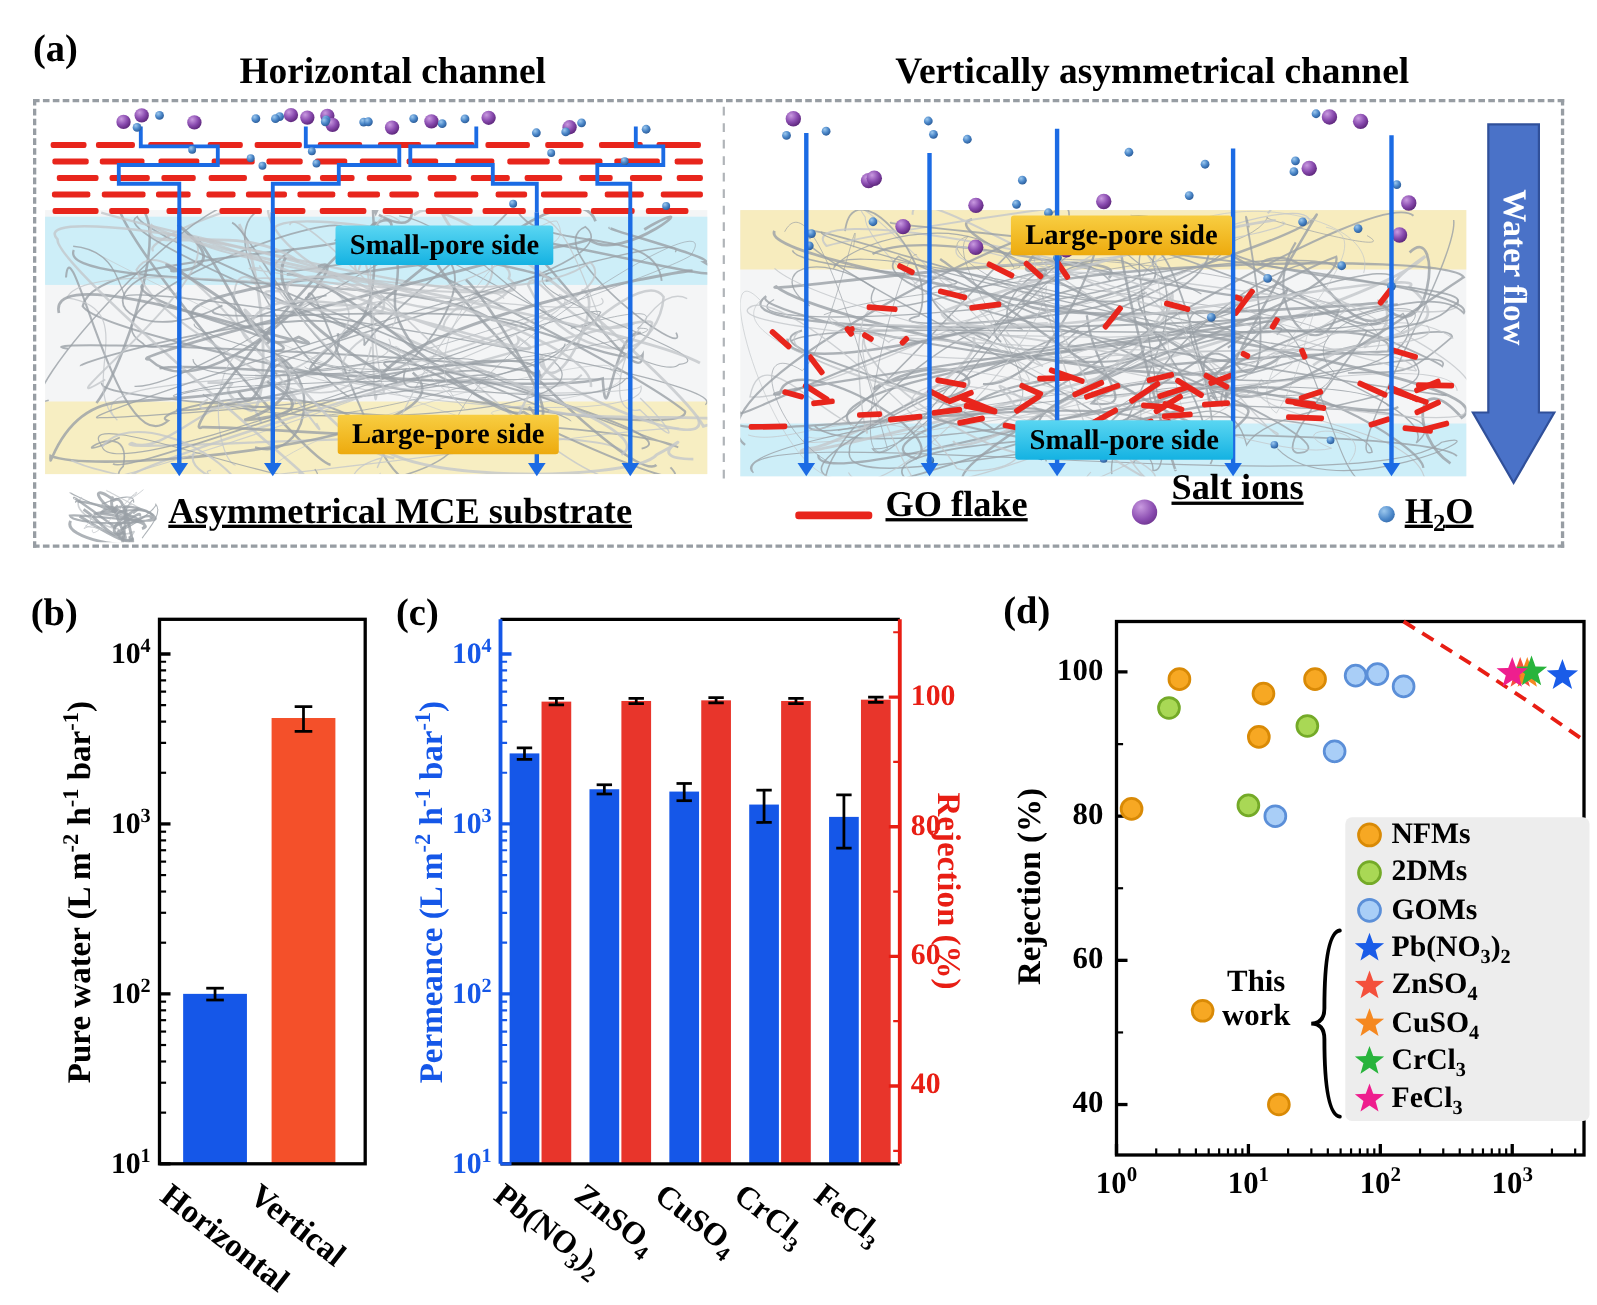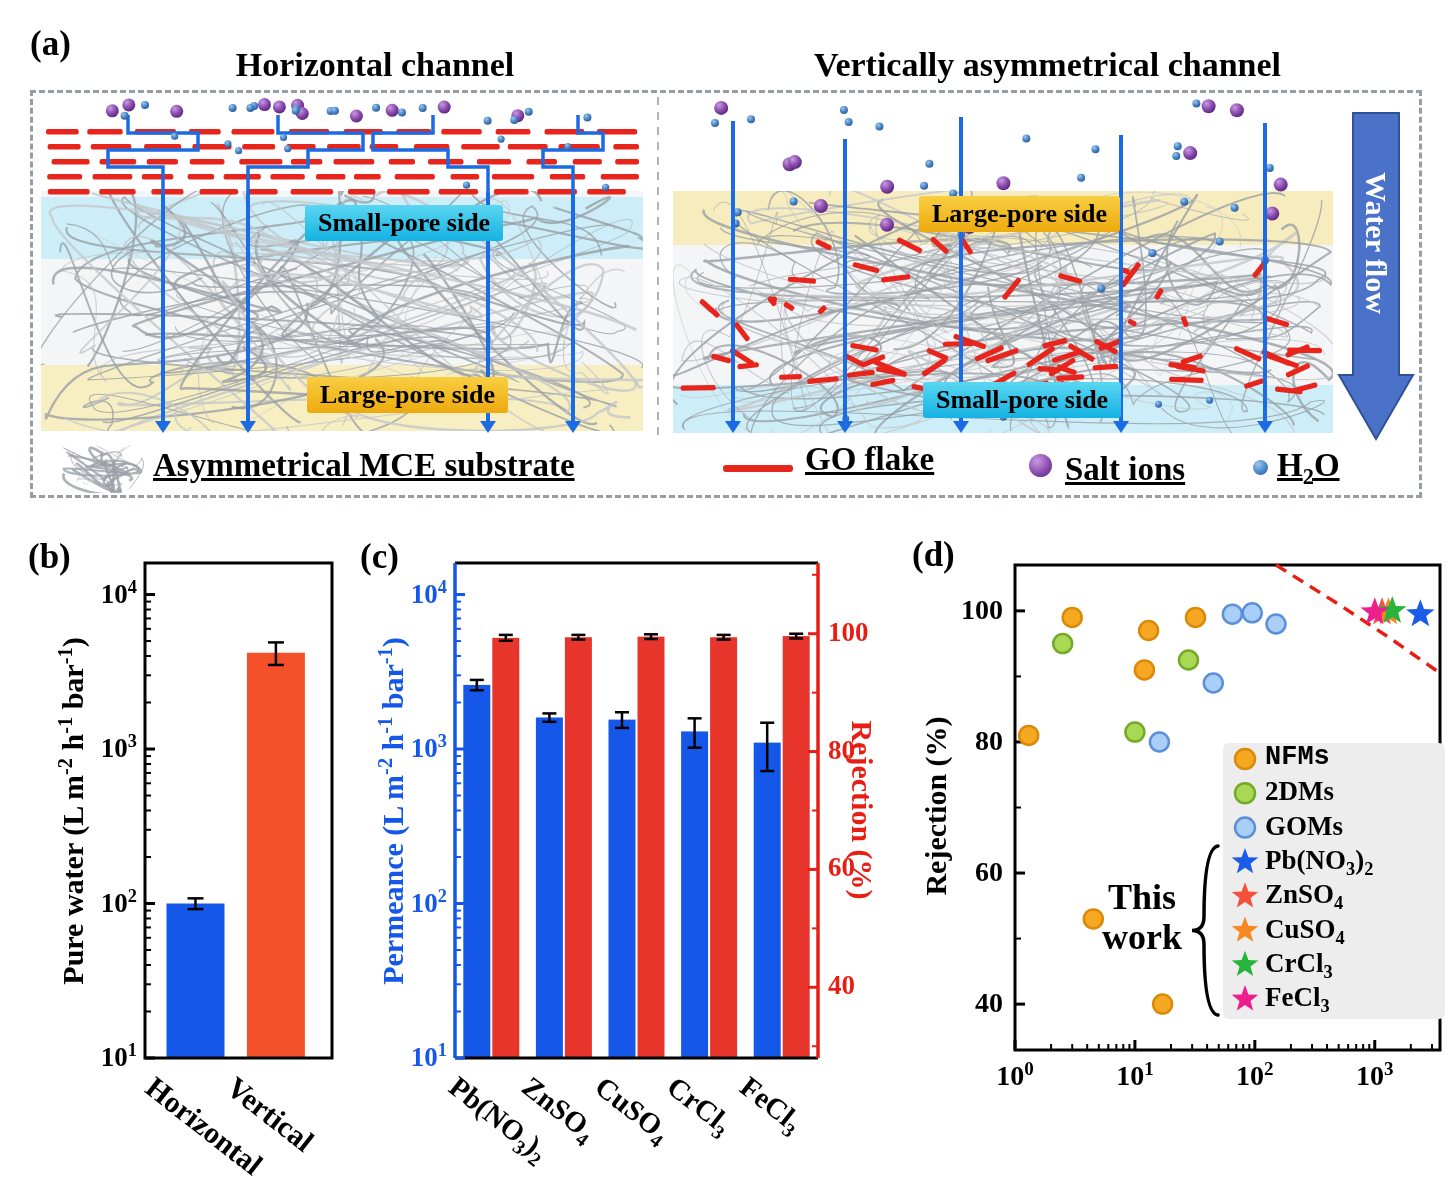--- a/index.html
+++ b/index.html
@@ -20,31 +20,31 @@
   #chart-b{position:absolute;left:20px;top:525px;width:360px;height:661px;}
   #chart-c{position:absolute;left:352px;top:525px;width:512px;height:661px;}
   #chart-d{position:absolute;left:898px;top:525px;width:554px;height:661px;}
   .chart svg{position:absolute;left:0;top:0;}
   .clabel{position:absolute;white-space:nowrap;font-weight:bold;color:#000;}
   .rot38{transform:rotate(38deg);transform-origin:0 0;}
   .ytitle{position:absolute;font-size:30px;font-weight:bold;text-align:center;white-space:nowrap;color:#000;}
   .rotm90{transform:rotate(-90deg);}
   .rot90{transform:rotate(90deg);}
   sub,sup{font-size:68%;}
-  #thiswork{position:absolute;left:196px;top:352px;width:96px;text-align:center;font-size:36px;
+  #thiswork{position:absolute;left:196px;top:352px;width:96px;text-align:center;font-size:28px;
     font-weight:bold;line-height:1.12;color:#000;}
   #xlabel-d{position:absolute;left:117px;top:568px;width:425px;text-align:center;font-size:31px;font-weight:bold;color:#000;}
 </style>
 </head>
 <body>
 
 <div id="fig">
 
   <div class="ptag abs" style="left:30px;top:24px">(a)</div>
-  <div class="ptitle abs" style="left:150px;top:46px;width:450px">Horizontal channel</div>
+  <div class="ptitle abs" style="left:132px;top:46px;width:450px">Horizontal channel</div>
   <div class="ptitle abs" style="left:735px;top:46px;width:625px">Vertically asymmetrical channel</div>
 
   <div id="panelA">
     <svg id="svgA" viewBox="0 0 1386 402">
         <defs>
           <radialGradient id="gradSalt" cx="35%" cy="30%" r="75%">
             <stop offset="0%" stop-color="#c99ae0"></stop>
             <stop offset="55%" stop-color="#8a4cb0"></stop>
             <stop offset="100%" stop-color="#5a2478"></stop>
           </radialGradient>
@@ -468,21 +468,21 @@
           <path d="M 68.3 46.3 C 69.8 42.6 88.8 23.8 80.3 15.0 C 85.2 18.2 42.8 46.7 51.9 35.4" fill="none" stroke="#9aa0a6" stroke-width="0.98" opacity="0.8"></path>
           <path d="M 59.8 23.3 C 77.9 11.6 30.2 35.6 46.1 42.8 C 62.5 55.0 45.1 33.9 43.9 20.1 C 60.9 26.0 36.1 19.0 24.3 24.7" fill="none" stroke="#9aa0a6" stroke-width="2.64" opacity="0.8"></path>
           <path d="M 69.4 2.1 C 52.7 16.1 53.1 9.8 62.2 6.8 C 71.0 -8.2 20.8 54.8 23.0 38.5" fill="none" stroke="#c3c7cb" stroke-width="0.87" opacity="0.8"></path>
           <path d="M 32.5 38.3 C 16.8 37.7 21.2 26.4 23.8 24.9 C 15.9 31.4 28.7 21.8 15.4 37.5 C 31.2 30.1 30.2 39.9 16.6 35.0" fill="none" stroke="#c3c7cb" stroke-width="0.89" opacity="0.8"></path>
         </g>
       </svg>
     <div class="aleg" style="left:120px;top:354px">Asymmetrical MCE substrate</div>
     <div id="goLine" style="background: rgb(232, 37, 28);"></div>
     <div class="aleg" style="left:772px;top:348px">GO flake</div>
     <div id="saltDot" style="background: radial-gradient(circle at 35% 30%, rgb(201, 154, 224), rgb(138, 76, 176) 55%, rgb(90, 36, 120));"></div>
-    <div class="aleg" style="left:1032px;top:358px">Salt ions</div>
+    <div class="aleg" style="left:1032px;top:333px">Salt ions</div>
     <div id="waterDot" style="background: radial-gradient(circle at 35% 30%, rgb(156, 200, 238), rgb(74, 134, 200) 55%, rgb(42, 90, 150));"></div>
     <div class="aleg" style="left:1244px;top:354px">H<sub>2</sub>O</div>
   </div>
 
   <div id="chart-b" class="chart">
     <div class="ptag abs" style="left:8px;top:12px">(b)</div>
     <svg width="360" height="661" viewBox="0 0 360 661">
         <rect x="146.49" y="378.5114032310083" width="58" height="154.48859676899173" fill="#1557e8"></rect>
         <line x1="175.49" y1="384.1057709703499" x2="175.49" y2="373.3478141470795" stroke="#000" stroke-width="2.5"></line>
         <line x1="167.49" y1="384.1057709703499" x2="183.49" y2="384.1057709703499" stroke="#000" stroke-width="2.5"></line>
@@ -708,21 +708,21 @@
     <div class="ytitle rotm90" style="left:-192px;top:264px;width:460px">Rejection (%)</div>
     <div id="thiswork">This work</div>
   <div class="clabel " style="left: 77px; top: 533px; width: 80px; text-align: center; font-size: 28px;">10<sup>0</sup></div>
       <div class="clabel " style="left: 196.919px; top: 533px; width: 80px; text-align: center; font-size: 28px;">10<sup>1</sup></div>
       <div class="clabel " style="left: 316.837px; top: 533px; width: 80px; text-align: center; font-size: 28px;">10<sup>2</sup></div>
       <div class="clabel " style="left: 436.756px; top: 533px; width: 80px; text-align: center; font-size: 28px;">10<sup>3</sup></div>
       <div class="clabel " style="left: 55px; top: 462.122px; width: 50px; text-align: right; font-size: 28px;">40</div>
       <div class="clabel " style="left: 55px; top: 331.041px; width: 50px; text-align: right; font-size: 28px;">60</div>
       <div class="clabel " style="left: 55px; top: 199.959px; width: 50px; text-align: right; font-size: 28px;">80</div>
       <div class="clabel " style="left: 55px; top: 68.8784px; width: 50px; text-align: right; font-size: 28px;">100</div>
-      <div class="clabel " style="left: 367px; top: 217px; font-size: 27px; font-family: Liberation Mono, monospace;">NFMs</div>
+      <div class="clabel " style="left: 367px; top: 217px; font-size: 27px;">NFMs</div>
       <div class="clabel " style="left: 367px; top: 251.3px; font-size: 27px;">2DMs</div>
       <div class="clabel " style="left: 367px; top: 285.6px; font-size: 27px;">GOMs</div>
       <div class="clabel " style="left: 367px; top: 319.9px; font-size: 27px;">Pb(NO<sub>3</sub>)<sub>2</sub></div>
       <div class="clabel " style="left: 367px; top: 354.2px; font-size: 27px;">ZnSO<sub>4</sub></div>
       <div class="clabel " style="left: 367px; top: 388.5px; font-size: 27px;">CuSO<sub>4</sub></div>
       <div class="clabel " style="left: 367px; top: 422.8px; font-size: 27px;">CrCl<sub>3</sub></div>
       <div class="clabel " style="left: 367px; top: 457.1px; font-size: 27px;">FeCl<sub>3</sub></div>
     </div>
 
 </div>

